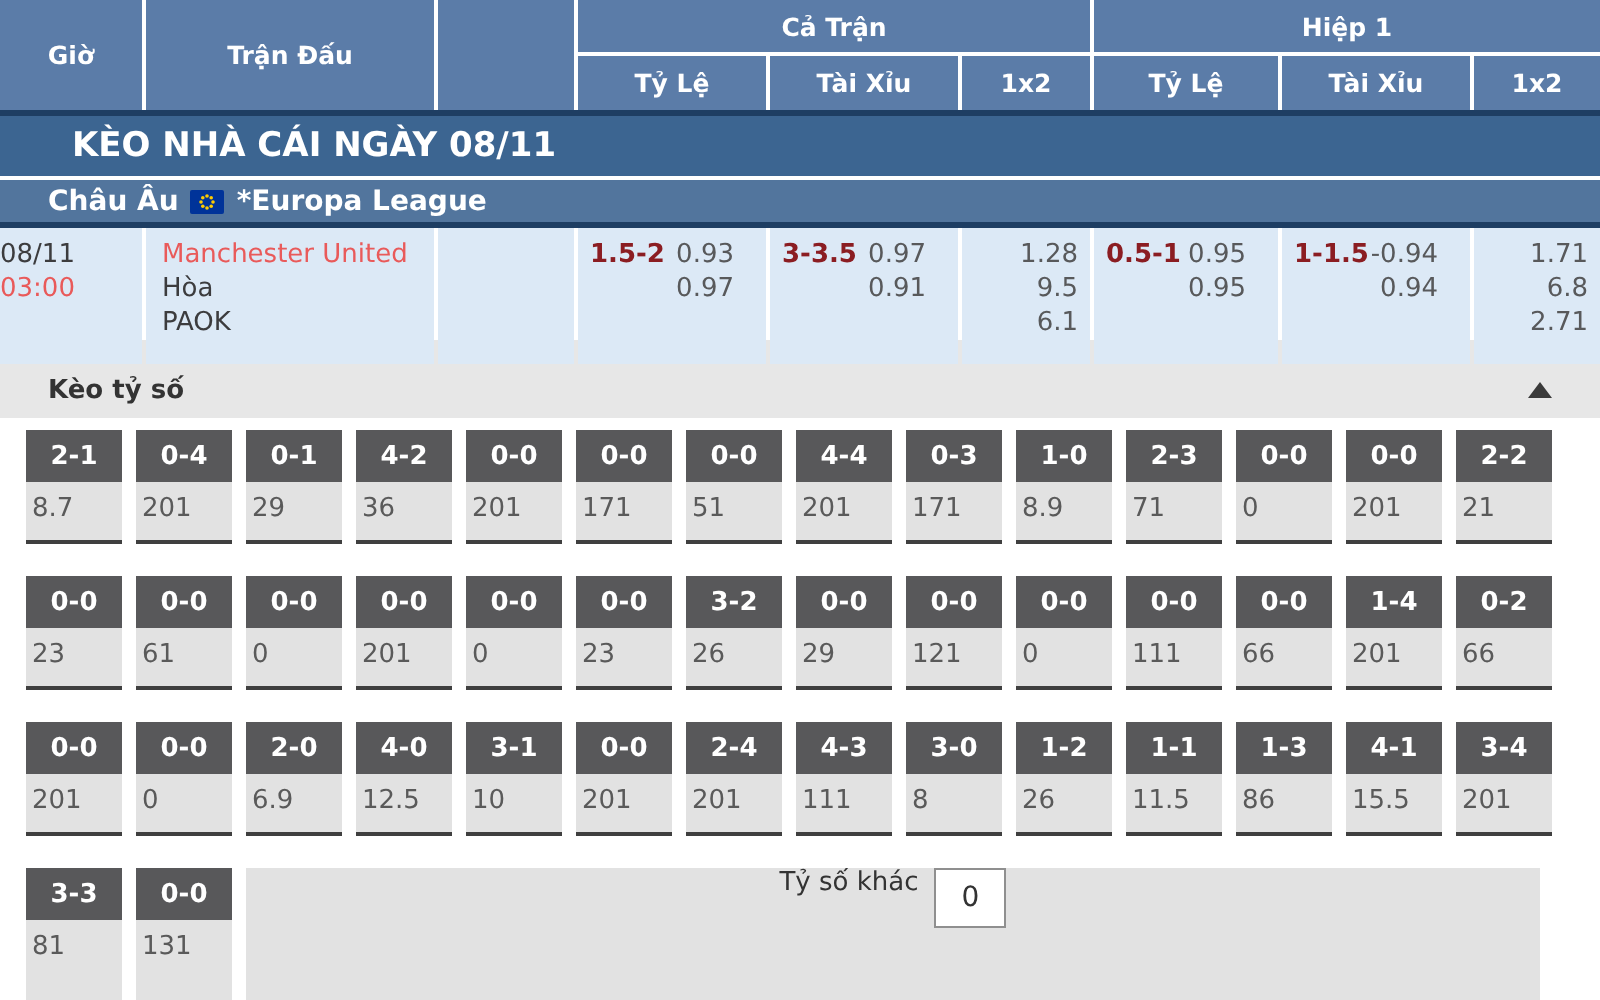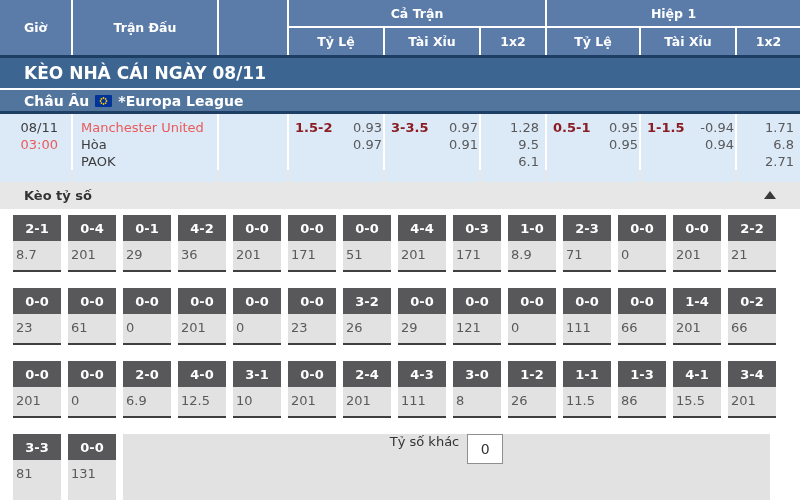--- a/index.html
+++ b/index.html
@@ -18,40 +18,40 @@
     background:#5b7ca8;color:#fff;font-weight:bold;font-size:12.5px;
     display:flex;align-items:center;justify-content:center;text-align:center;
   }
   .rs2{grid-row:1 / span 2;}
   .sp3a{grid-column:4 / span 3;}
   .sp3b{grid-column:7 / span 3;}
   
   .navy{height:3px;background:#1e3e63;}
   .banner{
     height:30px;background:#3c6591;color:#fff;font-weight:bold;font-size:17px;
-    display:flex;align-items:center;padding-left:24px;
+    display:flex;align-items:center;padding-left:36px;
   }
   .league{
     height:21px;background:#52759d;color:#fff;font-weight:bold;font-size:14px;
     display:flex;align-items:center;padding-left:24px;gap:6px;border-top:2px solid #fff;
   }
   .flag{display:inline-block;line-height:0;}
   
   .match{
     display:grid;background:#fff;
     grid-template-columns:71px 144px 68px 94px 94px 64px 92px 94px 63px;
     gap:0 2px;width:800px;height:54px;
   }
   .mcell{background:#dce9f6;padding-top:5px;line-height:17px;}
-  .c-time{text-align:right;padding-right:13px;}
+  .c-time{padding-right:13px;}
   .t-date{color:#3c3c3e;}
   .t-time{color:#e95a5a;}
   .c-teams{padding-left:8px;}
   .home{color:#e95a5a;}
-  .oddpair{display:flex;justify-content:space-between;padding:5px 1px 0 6px;}
+  .oddpair{display:flex;justify-content:space-between;padding:5px 16px 0 6px;}
   .linecol{color:#8b1d22;font-weight:bold;}
   .valcol{text-align:right;color:#58595b;display:flex;flex-direction:column;}
   .x12col{text-align:right;color:#58595b;padding:5px 6px 12px 0;display:flex;flex-direction:column;}
   .val{cursor:pointer;}
   
   .secbar{
     margin-top:2px;height:28px;background:#e7e7e7;display:flex;align-items:center;
     justify-content:space-between;padding:11px 24px 0 24px;
   }
   .sectitle{font-weight:bold;color:#333;}

